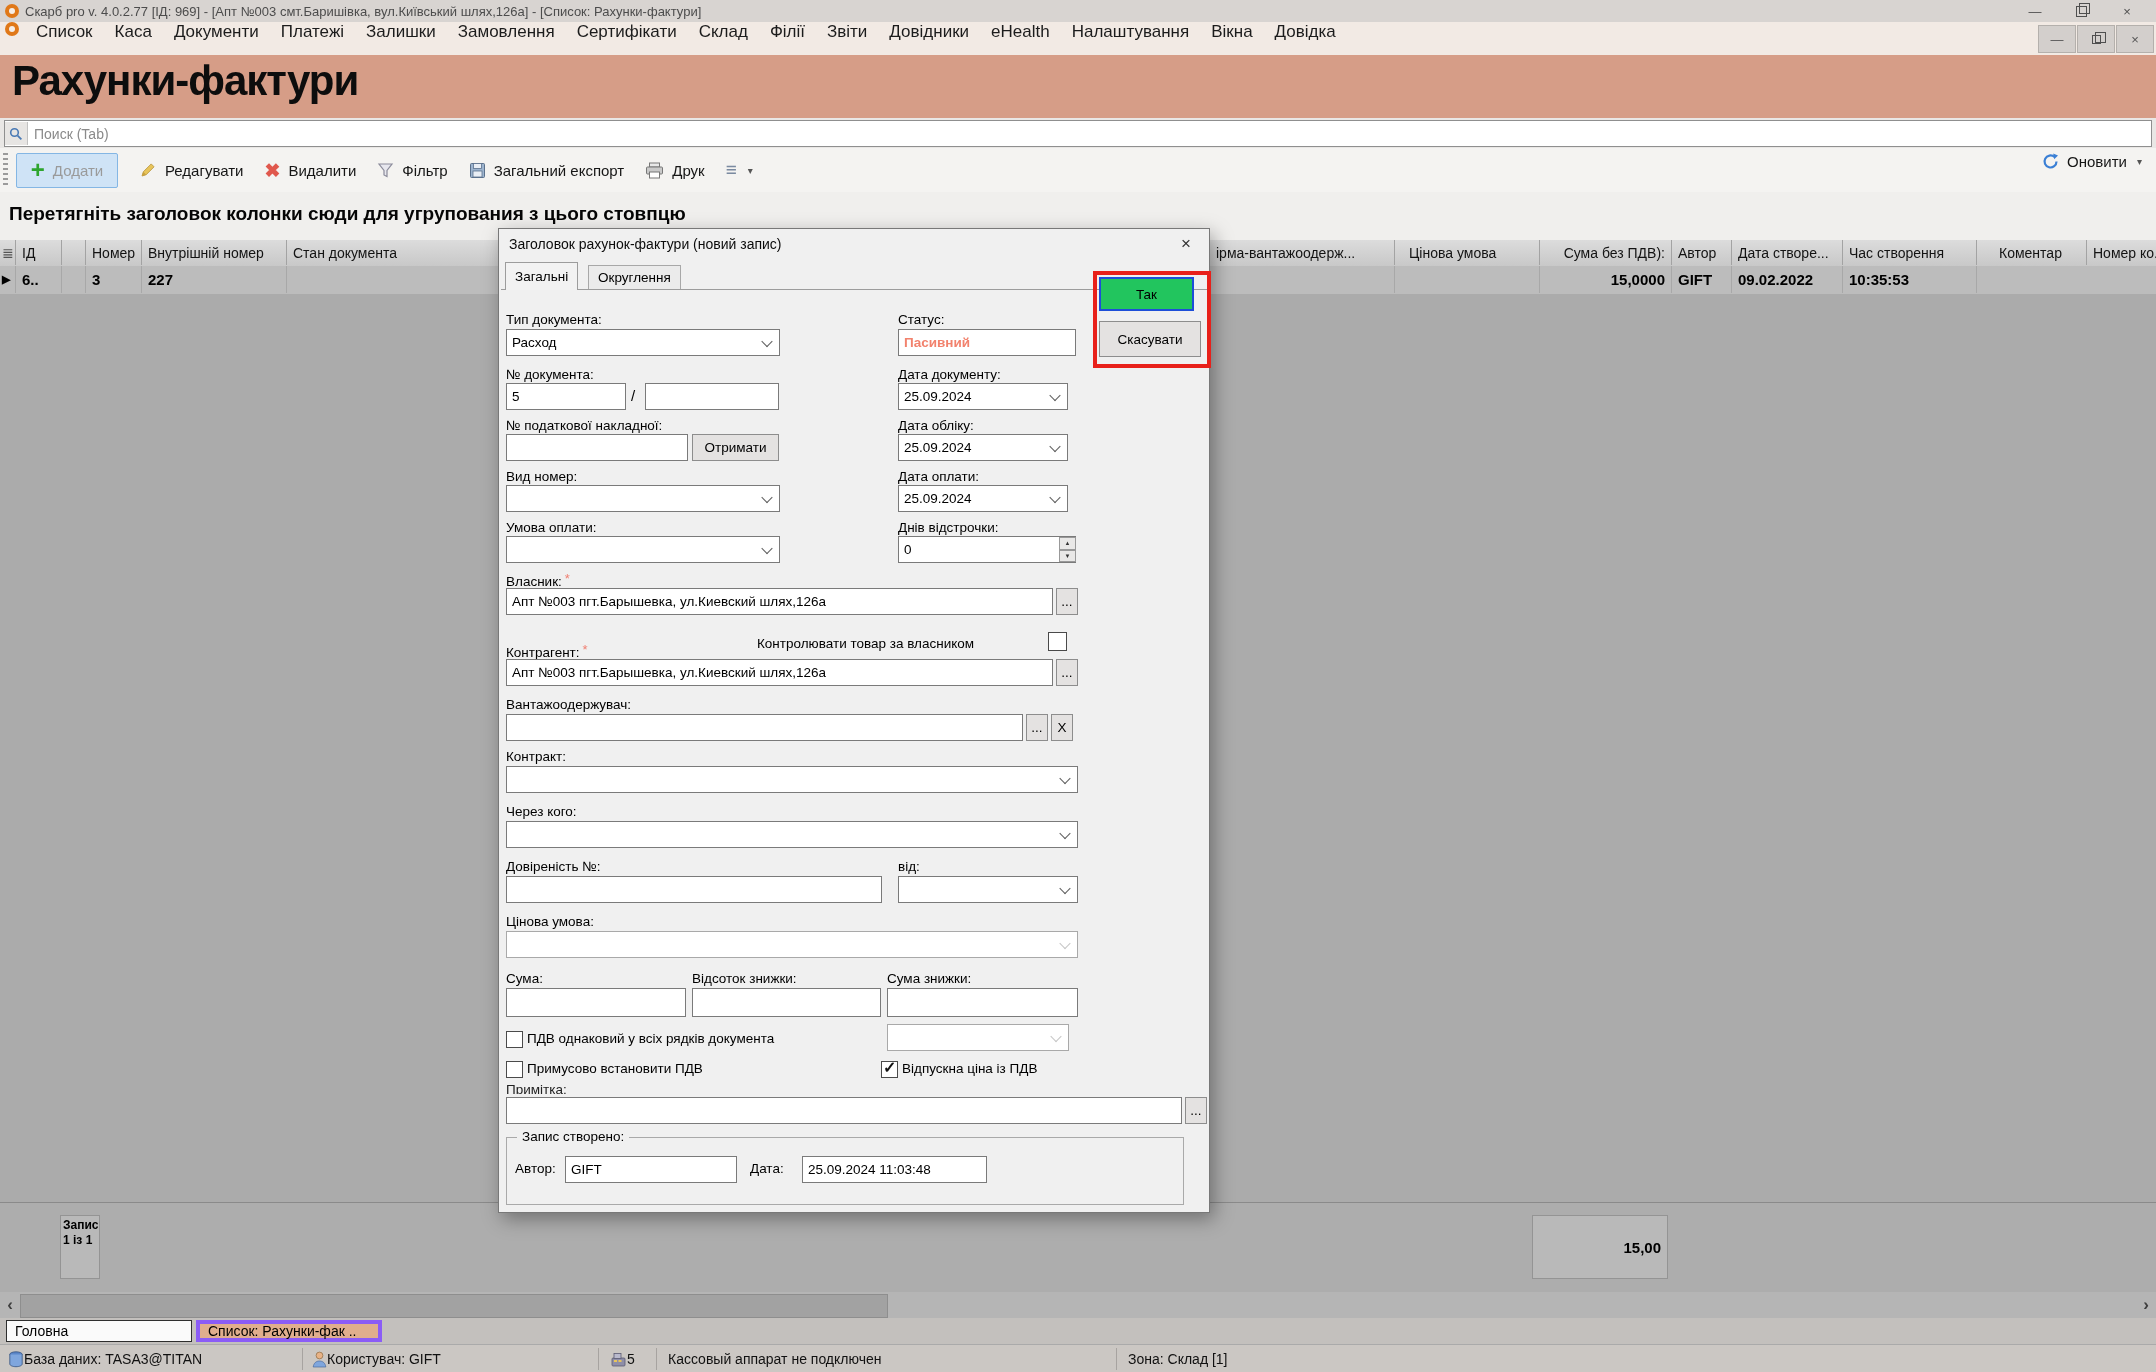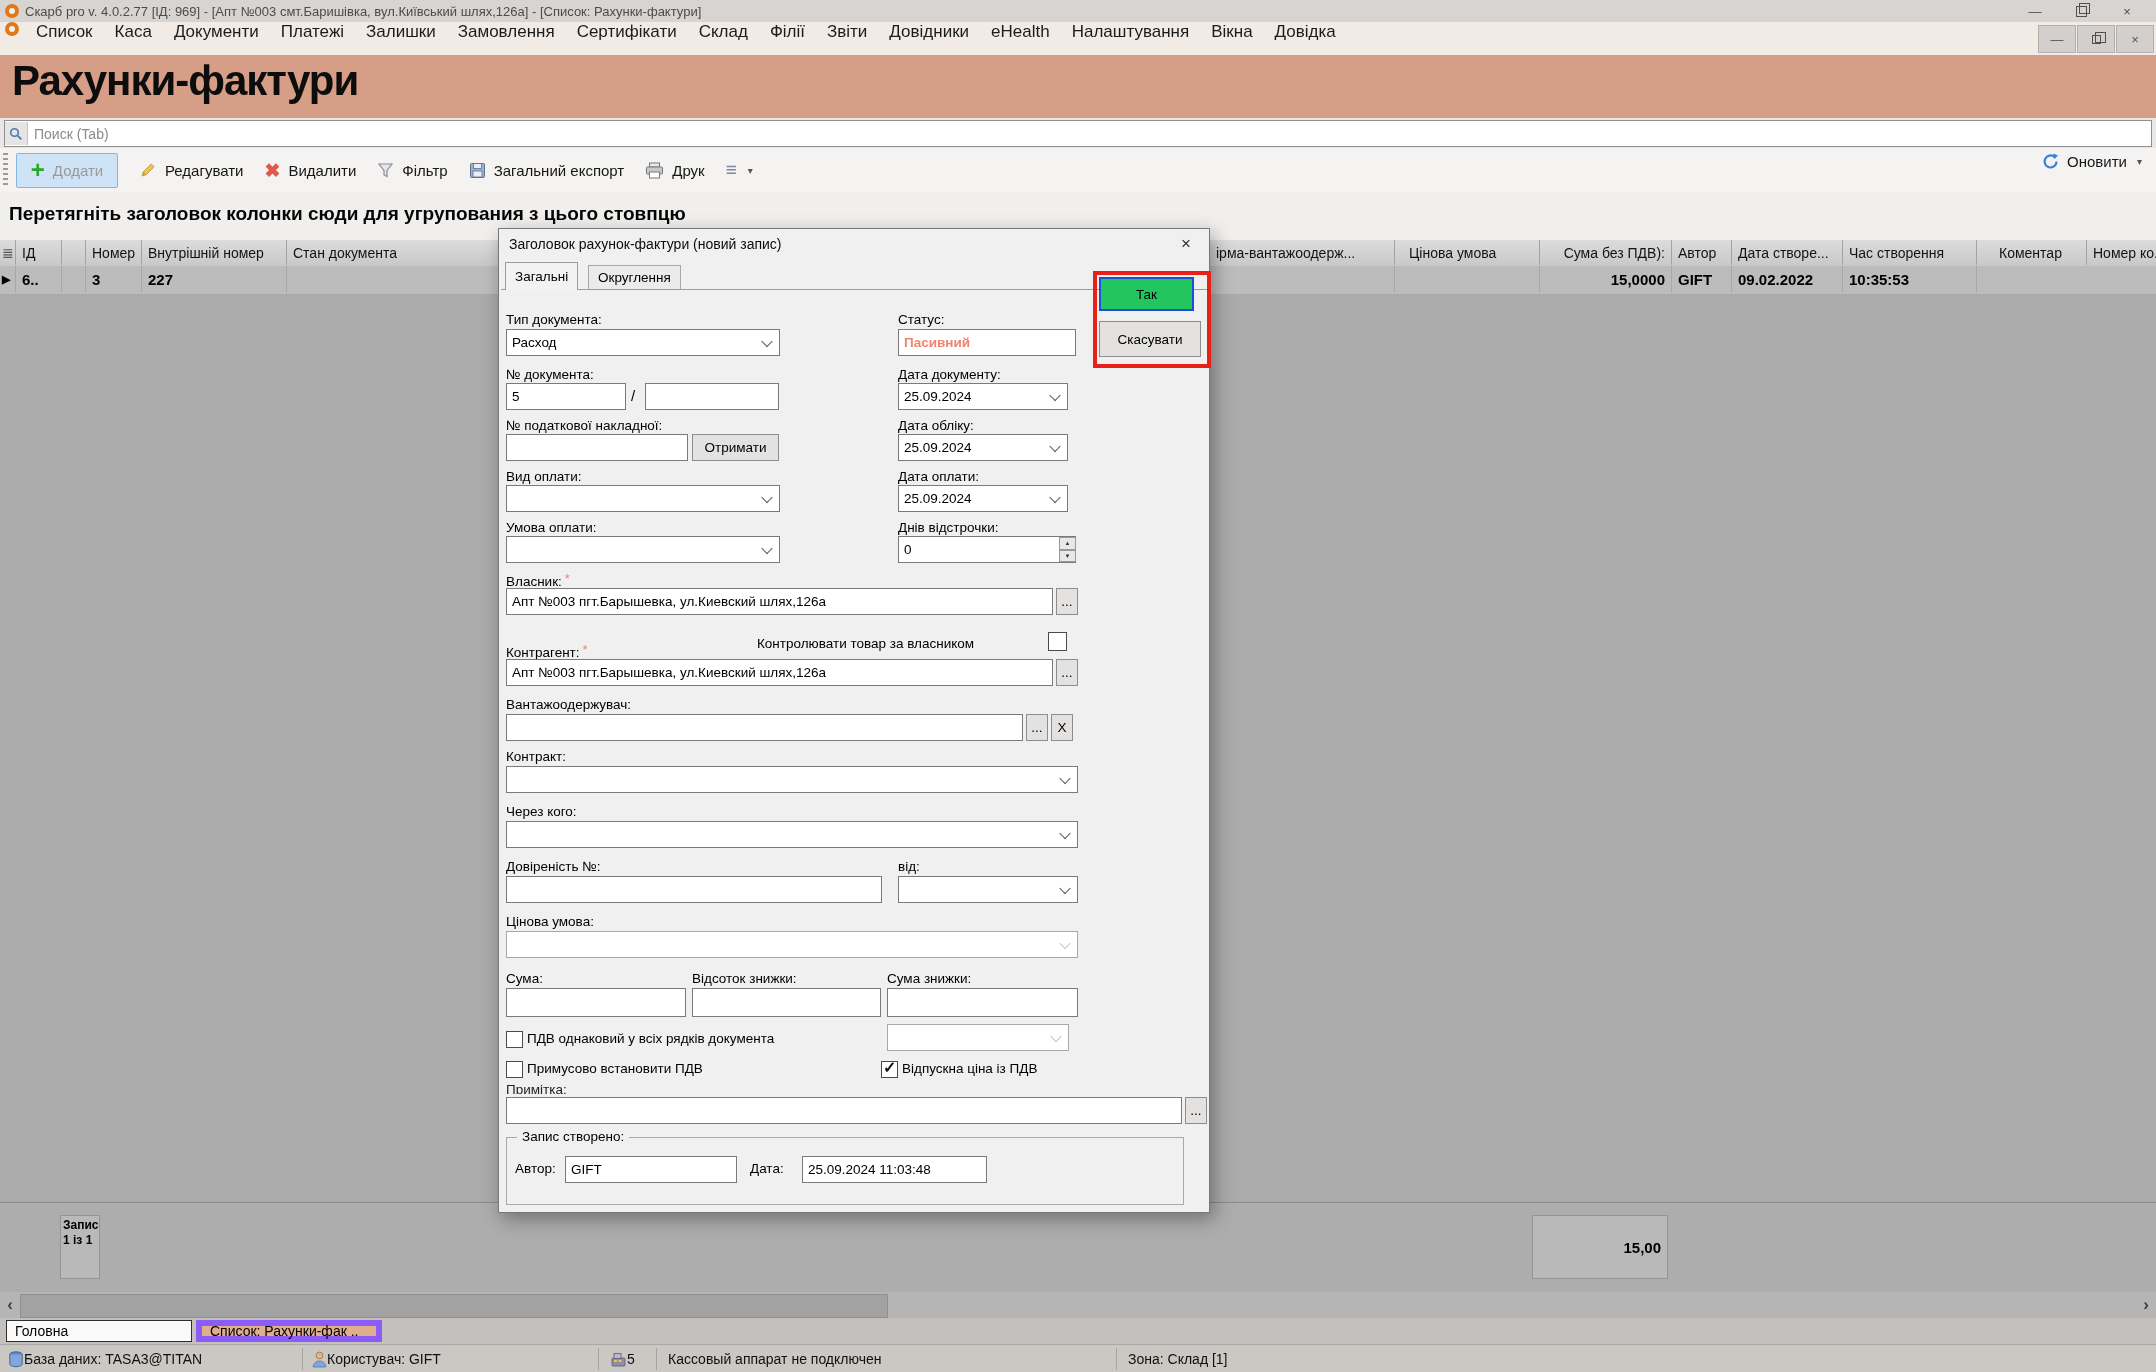--- a/index.html
+++ b/index.html
@@ -45,21 +45,21 @@
   .gbody{left:0;top:294px;width:2156px;height:908px;background:#ababab}
   .footband{left:0;top:1202px;width:2156px;height:90px;background:#adadad;border-top:1px solid #8a8a8a}
   .fcell{position:absolute;background:#b9b9b9;border:1px solid #949494;box-sizing:border-box}
   
   .hscroll{left:0;top:1292px;width:2156px;height:26px;background:#b5b5b5}
   .scrollarrow{position:absolute;top:0;width:20px;height:26px;display:flex;align-items:center;justify-content:center;color:#3f3f3f;font-size:17px;font-weight:700}
   .thumb{position:absolute;left:20px;top:2px;width:866px;height:22px;background:#a2a2a2;border:1px solid #8e8e8e}
   .tabsrow{left:0;top:1318px;width:2156px;height:26px;background:#c3c0bd}
   .btab{position:absolute;top:2px;height:22px;display:flex;align-items:center;padding-left:8px;font-size:14px;box-sizing:border-box;white-space:nowrap}
   .btab.home{left:6px;width:186px;background:#fafafa;border:1px solid #2e2e2e}
-  .btab.list{left:196px;width:186px;background:#e0ae8d;border:6px solid #8b5cf6}
+  .btab.list{left:196px;width:186px;background:#e0ae8d;border:4px solid #8b5cf6}
   .statusbar{left:0;top:1344px;width:2156px;height:28px;background:#cbc7c3;border-top:1px solid #aaa;font-size:14px;color:#111}
   .sitem{position:absolute;top:0;height:28px;display:flex;align-items:center;white-space:nowrap}
   .ssep{position:absolute;top:3px;width:1px;height:22px;background:#a7a3a0}
   
   .dialog{left:498px;top:228px;width:712px;height:985px;background:#f0f0f0;border:1px solid #787878;box-shadow:4px 6px 18px rgba(0,0,0,.35);box-sizing:border-box}
   .dtitle{position:absolute;left:10px;top:7px;font-size:14px;color:#0b0b0b;white-space:nowrap}
   .dclose{position:absolute;right:10px;top:4px;width:26px;height:22px;display:flex;align-items:center;justify-content:center;font-size:17px;color:#333}
   .dtab{position:absolute;display:flex;align-items:center;justify-content:center;font-size:13.5px;box-sizing:border-box;padding:0 9px;white-space:nowrap}
   .dtab.act{left:6px;top:33px;height:28px;background:#f2f2f2;border:1px solid #9c9c9c;border-bottom:none;z-index:3}
   .dtab.inact{left:89px;top:36px;height:24px;background:#ebebeb;border:1px solid #a8a8a8;border-bottom:none;z-index:1}
@@ -309,21 +309,21 @@
   <div class="inp" style="left:146px;top:154px;width:134px;height:27px"></div>
   <div class="lbl" style="left:399px;top:138px">Дата документу:</div>
   <div class="inp combo" style="left:399px;top:154px;width:170px;height:27px">25.09.2024</div>
 
   <div class="lbl" style="left:7px;top:189px">№ податкової накладної:</div>
   <div class="inp" style="left:7px;top:205px;width:182px;height:27px"></div>
   <div class="btn" style="left:193px;top:205px;width:87px;height:27px">Отримати</div>
   <div class="lbl" style="left:399px;top:189px">Дата обліку:</div>
   <div class="inp combo" style="left:399px;top:205px;width:170px;height:27px">25.09.2024</div>
 
-  <div class="lbl" style="left:7px;top:240px">Вид оплати:</div>
+  <div class="lbl" style="left:7px;top:240px">Вид номер:</div>
   <div class="inp combo" style="left:7px;top:256px;width:274px;height:27px"></div>
   <div class="lbl" style="left:399px;top:240px">Дата оплати:</div>
   <div class="inp combo" style="left:399px;top:256px;width:170px;height:27px">25.09.2024</div>
 
   <div class="lbl" style="left:7px;top:291px">Умова оплати:</div>
   <div class="inp combo" style="left:7px;top:307px;width:274px;height:27px"></div>
   <div class="lbl" style="left:399px;top:291px">Днів відстрочки:</div>
   <div class="inp" style="left:399px;top:307px;width:178px;height:27px;padding-right:20px">0</div>
   <div class="spin" style="left:560px;top:308px">
     <div>▲</div>

